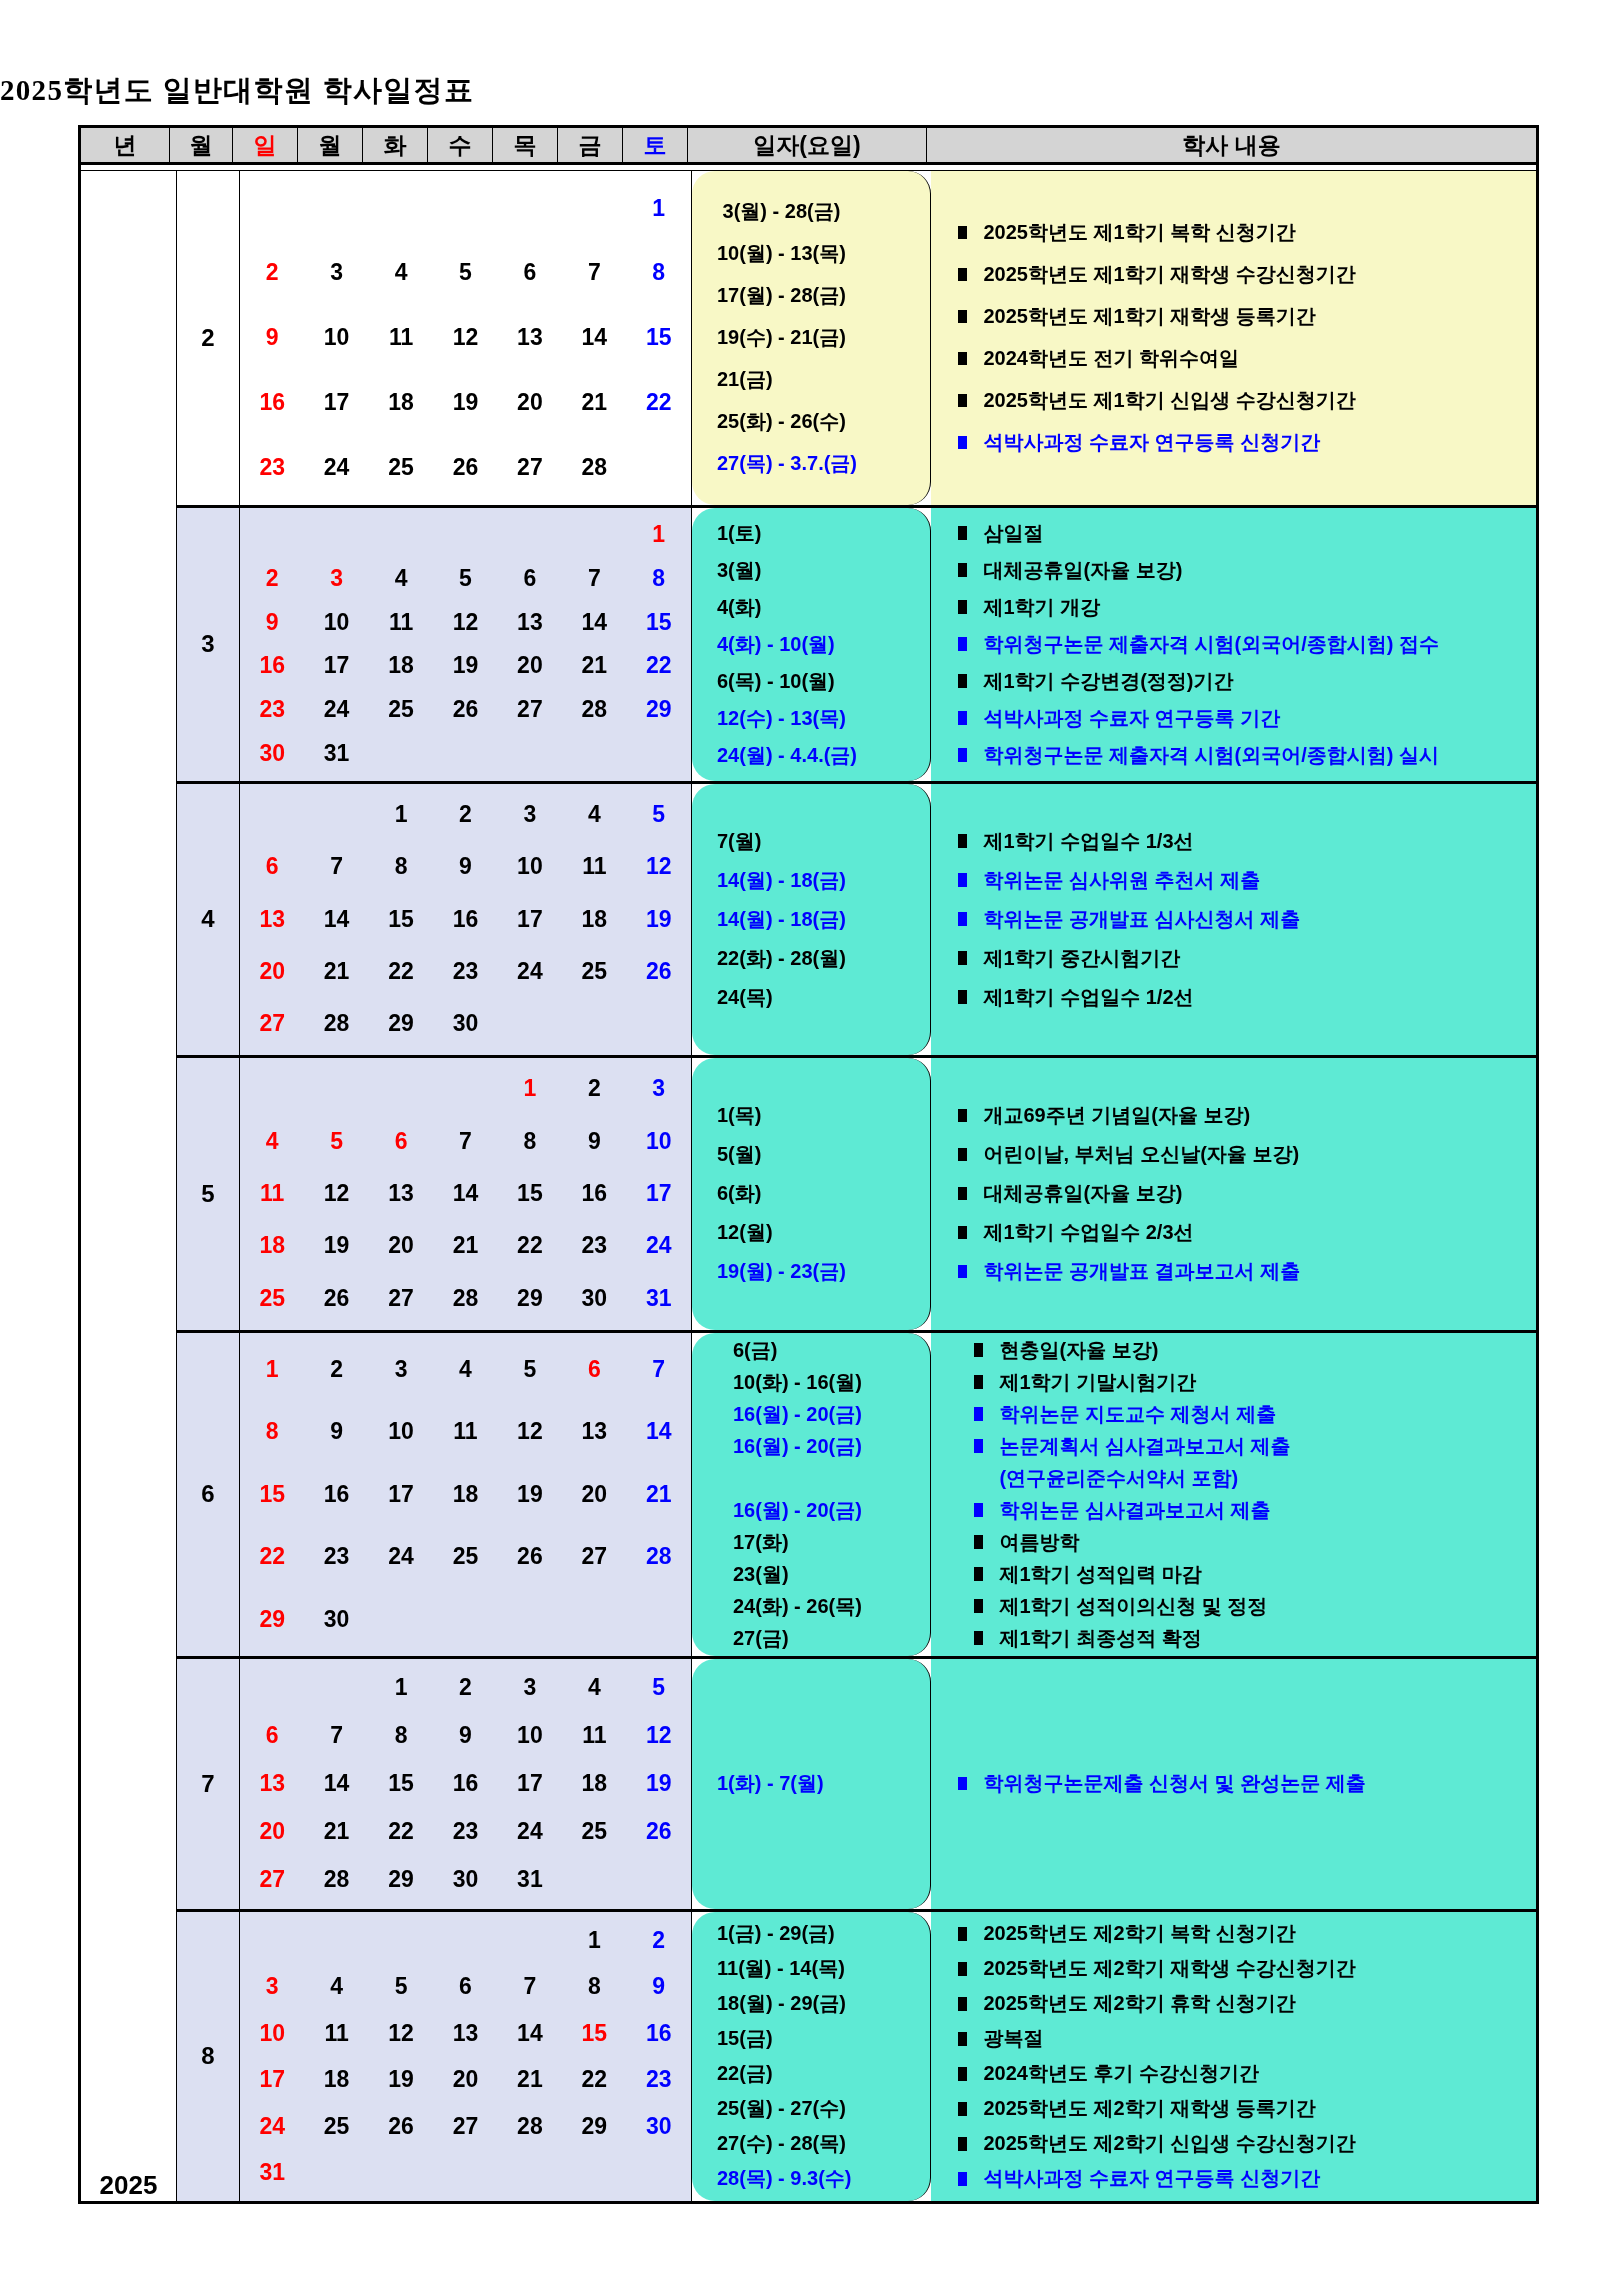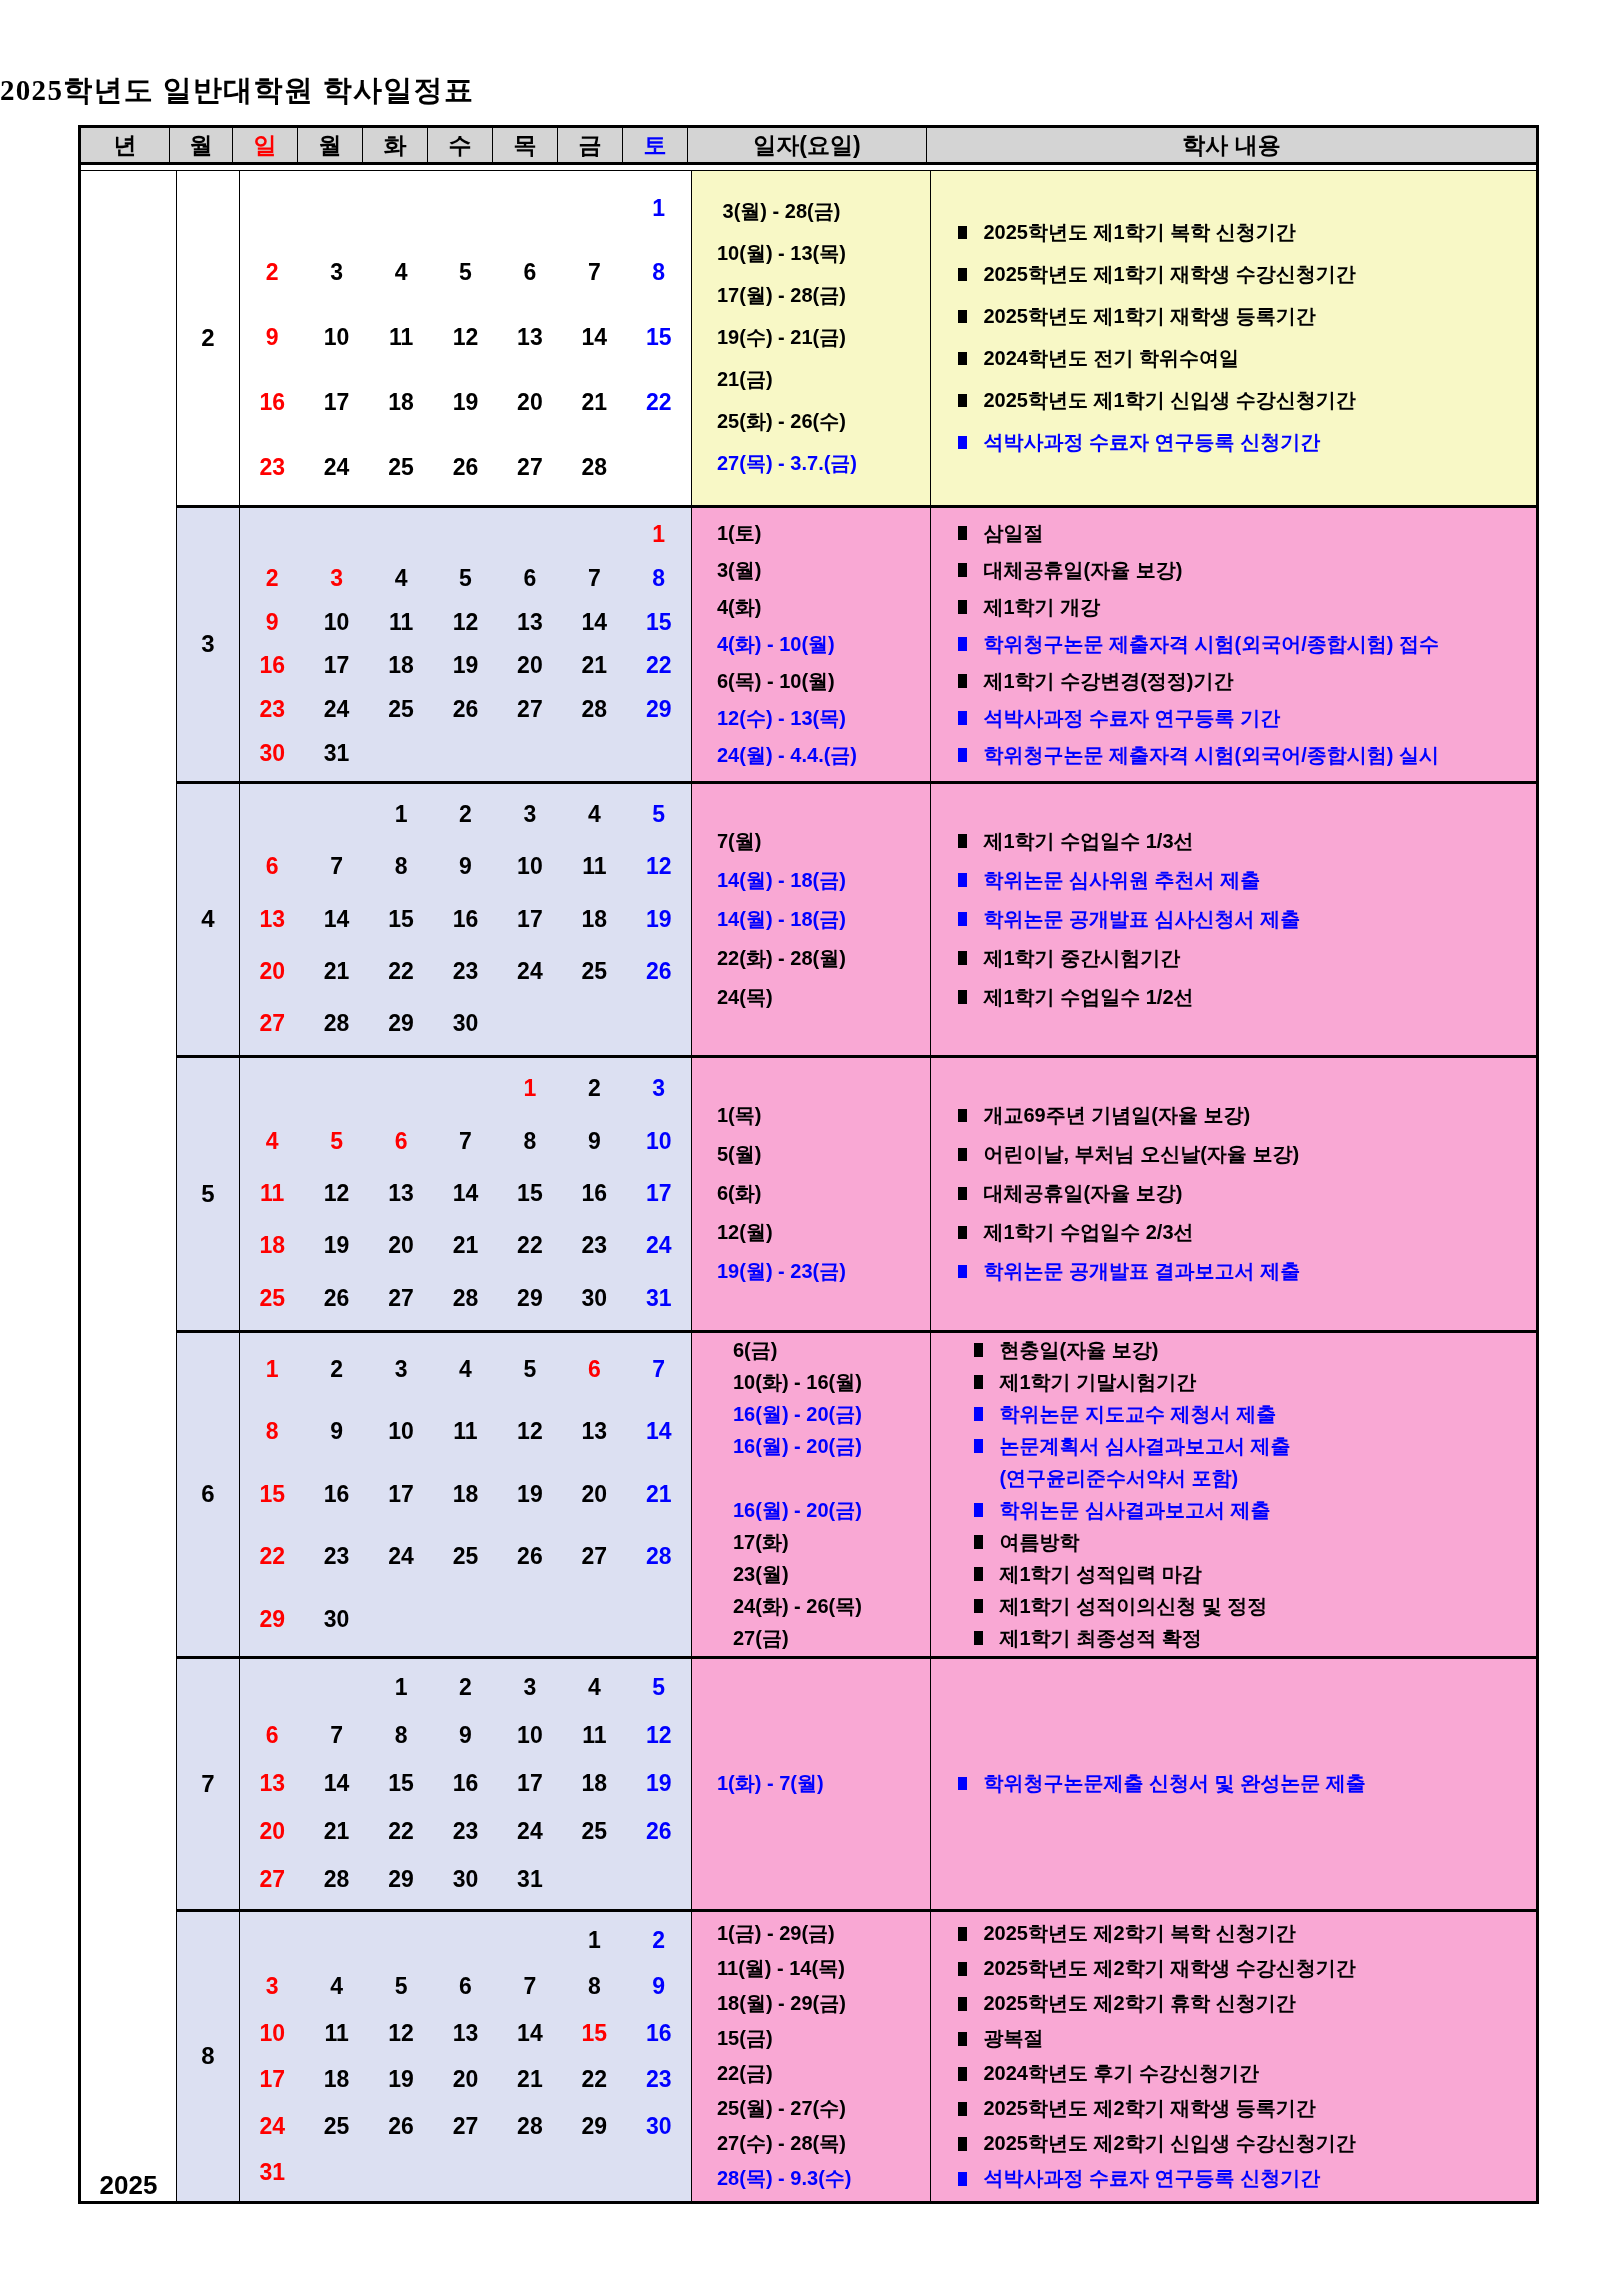--- a/index.html
+++ b/index.html
@@ -29,37 +29,37 @@
   .month-row + .month-row{border-top:3.3px solid #000;}
   .mi0{height:334px;} .mi1{height:276px;} .mi2{height:274px;} .mi3{height:275px;}
   .mi4{height:326px;} .mi5{height:253px;} .mi6{flex:1;}
   .mo-cell{width:63px;border-right:1.3px solid #000;box-sizing:border-box;
            display:flex;align-items:center;justify-content:center;font-size:24px;}
   .cal{width:452px;border-right:1.3px solid #000;box-sizing:border-box;
        display:flex;flex-direction:column;justify-content:space-around;padding:5.2px 0;}
   .week{display:flex;}
   .day{width:14.2857%;text-align:center;font-size:23px;}
   .dates{width:239px;border-right:1.3px solid #000;box-sizing:border-box;
-         display:flex;flex-direction:column;justify-content:center;}
+         display:flex;flex-direction:column;justify-content:center;border-radius:23px;}
   .contents{flex:1;display:flex;flex-direction:column;justify-content:center;}
   .line{display:flex;align-items:center;height:38px;flex:none;}
   .mi0 .line{height:42px;} .mi1 .line{height:37px;} .mi2 .line{height:39px;}
   .mi3 .line{height:39px;} .mi4 .line{height:32px;margin-left:16px;} .mi5 .line{height:39px;} .mi6 .line{height:35px;}
   .d-line{padding-left:25px;font-size:20px;white-space:pre;}
   .c-line{padding-left:27px;font-size:20px;}
   .bullet{width:8.5px;height:13.7px;background:currentColor;display:inline-block;margin-right:17px;flex:none;}
   .c-line.cont{padding-left:27px;}
   .c-line.cont .txt{margin-left:25.4px;}
   .txt{white-space:nowrap;}
   .red{color:#ff0000;} .blue{color:#0000ff;} .black{color:#000000;}
   
   .feb .mo-cell,.feb .cal{background:#ffffff;}
   .feb .dates,.feb .contents{background:#f8f8c6;}
   .norm .mo-cell,.norm .cal{background:#dce0f2;}
-  .norm .dates,.norm .contents{background:#f9a8d4;}
+  .norm .dates,.norm .contents{background:#5eead4;}
 </style>
 </head>
 <body>
 
 <div class="page">
   <div class="title">2025학년도 일반대학원 학사일정표</div>
 
   <div class="table">
     <div class="header-row">
       <div class="h-cell h-year">년</div>

